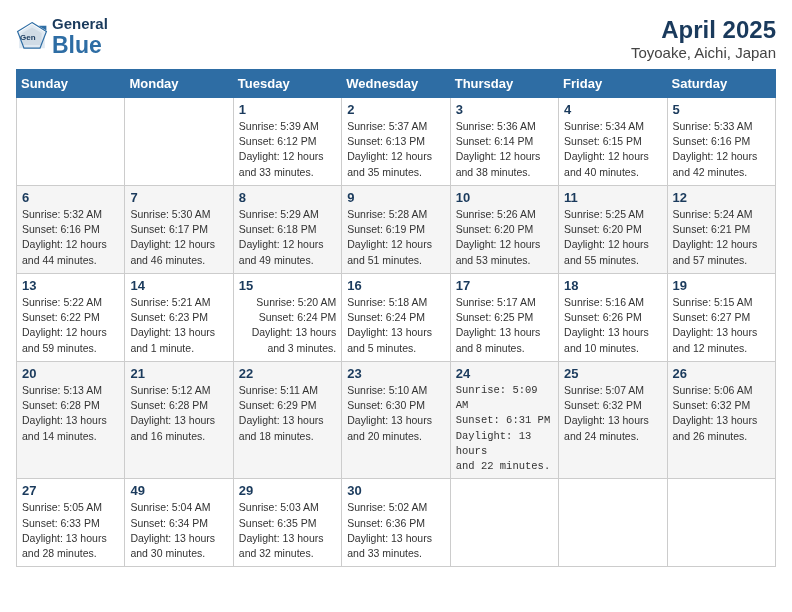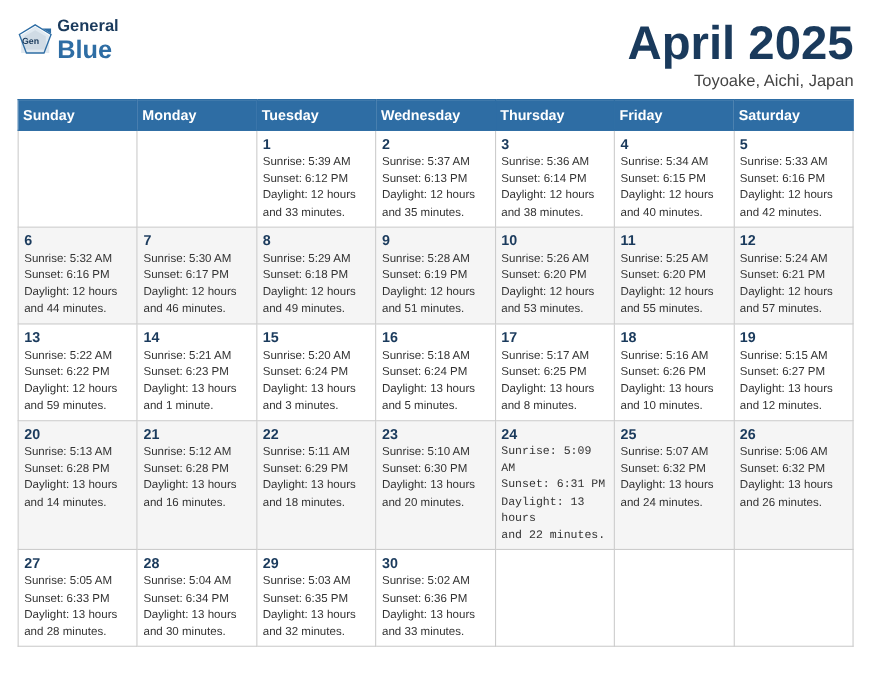--- a/index.html
+++ b/index.html
@@ -22,21 +22,21 @@
       gap: 4px;
     }
     .logo-icon {
       width: 32px;
       height: 32px;
     }
     .title-block {
       text-align: right;
     }
     .calendar-title {
-      font-size: 43px;
+      font-size: 24px;
       font-weight: bold;
       color: #1a3a5c;
     }
     .calendar-subtitle {
       font-size: 15px;
       color: #444;
     }
     table {
       width: 100%;
       border-collapse: collapse;
@@ -215,21 +215,21 @@
         </td>
         <td>
           <span class="day-num">14</span>
           <div class="day-info" style="white-space: pre-line;">Sunrise: 5:21 AM
 Sunset: 6:23 PM
 Daylight: 13 hours
 and 1 minute.</div>
         </td>
         <td>
           <span class="day-num">15</span>
-          <div class="day-info" style="white-space: pre-line;">Sunrise: 5:20 AM
+          <div class="day-info" style="white-space: pre-line; text-align: right;">Sunrise: 5:20 AM
 Sunset: 6:24 PM
 Daylight: 13 hours
 and 3 minutes.</div>
         </td>
         <td>
           <span class="day-num">16</span>
           <div class="day-info" style="white-space: pre-line;">Sunrise: 5:18 AM
 Sunset: 6:24 PM
 Daylight: 13 hours
 and 5 minutes.</div>
@@ -309,21 +309,21 @@
       </tr>
       <tr>
         <td>
           <span class="day-num">27</span>
           <div class="day-info" style="white-space: pre-line;">Sunrise: 5:05 AM
 Sunset: 6:33 PM
 Daylight: 13 hours
 and 28 minutes.</div>
         </td>
         <td>
-          <span class="day-num">28</span>
+          <span class="day-num">49</span>
           <div class="day-info" style="white-space: pre-line;">Sunrise: 5:04 AM
 Sunset: 6:34 PM
 Daylight: 13 hours
 and 30 minutes.</div>
         </td>
         <td>
           <span class="day-num">29</span>
           <div class="day-info" style="white-space: pre-line;">Sunrise: 5:03 AM
 Sunset: 6:35 PM
 Daylight: 13 hours

